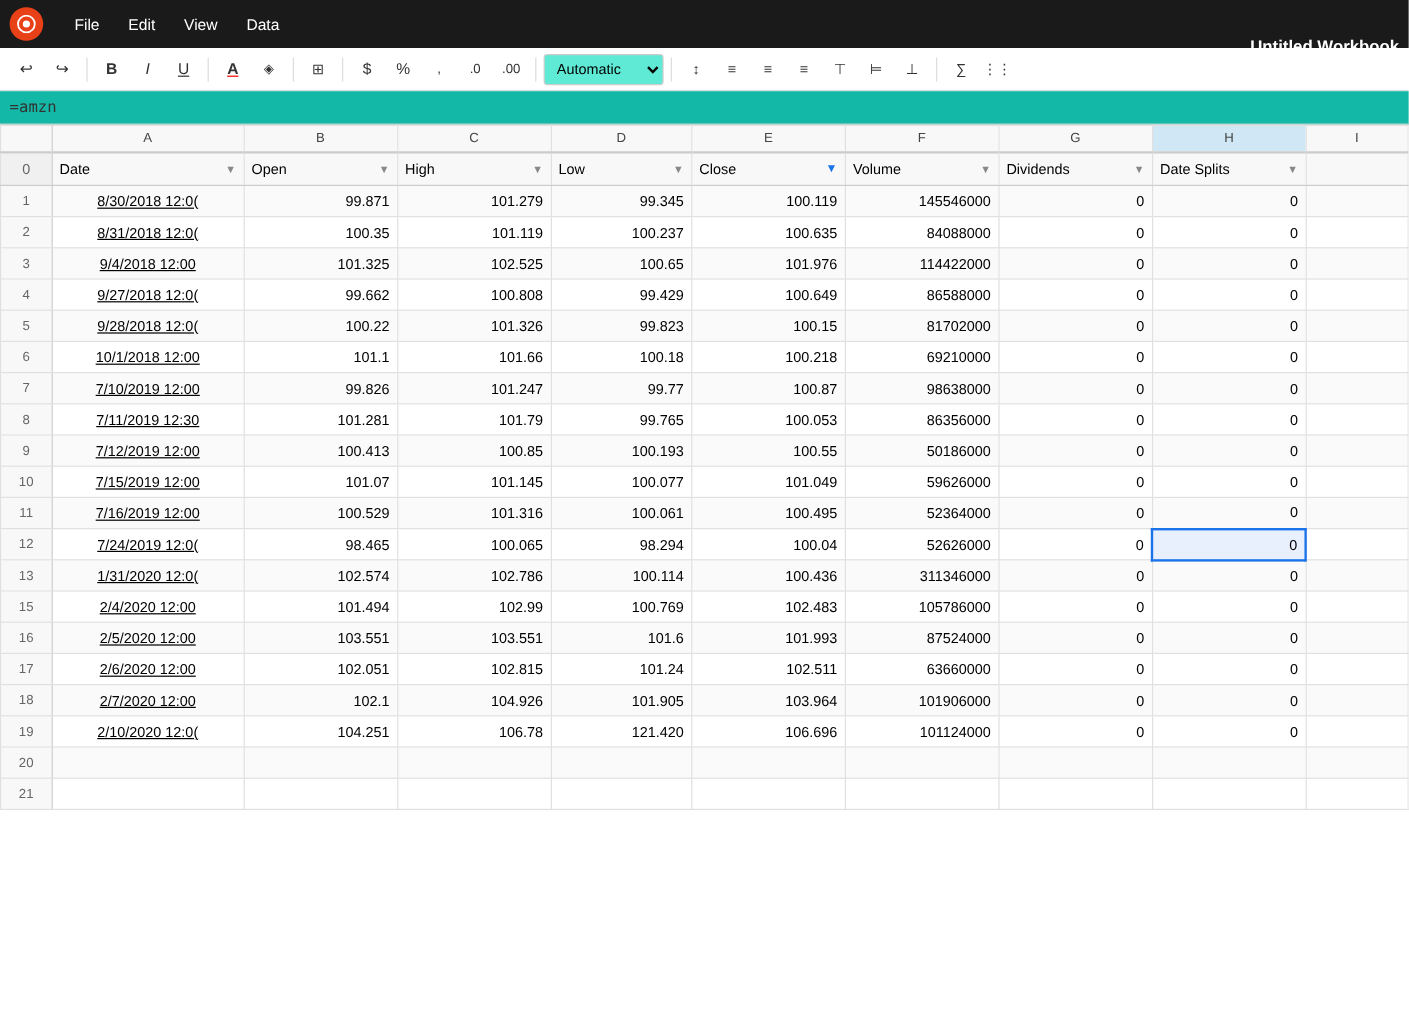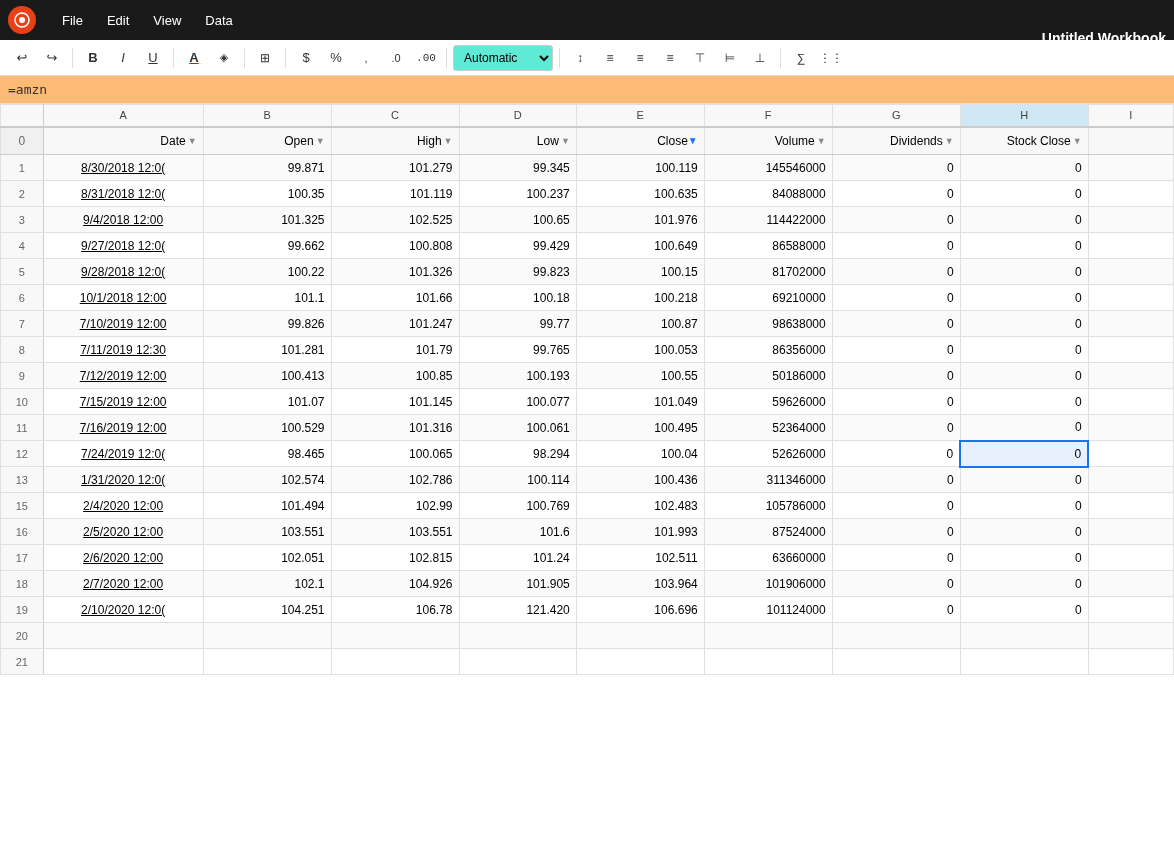--- a/index.html
+++ b/index.html
@@ -72,21 +72,21 @@
       min-width: 100px;
     }
 
     
     #formulabar {
       display: flex;
       align-items: center;
       height: 28px;
       padding: 0 8px;
       border-bottom: 1px solid #ddd;
-      background: #fdba74;
+      background: #14b8a6;
       font-size: 13px;
     }
     #formula-content {
       color: #333;
       font-family: monospace;
       font-size: 13px;
     }
 
     
     #spreadsheet-container {
@@ -138,21 +138,21 @@
       height: 28px;
       padding: 0 6px;
       border-bottom: 1px solid #ccc;
     }
     .data-header .row-num {
       background: #f0f0f0;
     }
     .header-cell {
       display: flex;
       align-items: center;
-      justify-content: flex-end;
+      justify-content: space-between;
       width: 100%;
     }
     .header-cell .sort-icon {
       font-size: 9px;
       color: #888;
       margin-left: 2px;
       flex-shrink: 0;
     }
     .header-cell .filter-icon {
       font-size: 10px;
@@ -215,21 +215,21 @@
   <div class="tb-separator"></div>
   <button class="tb-btn" title="Font color" style="font-weight:bold; text-decoration: underline; text-decoration-color: red;">A</button>
   <button class="tb-btn" title="Fill color" style="font-size:11px;">◈</button>
   <div class="tb-separator"></div>
   <button class="tb-btn" title="Borders" style="font-size:12px;">⊞</button>
   <div class="tb-separator"></div>
   <button class="tb-btn">$</button>
   <button class="tb-btn">%</button>
   <button class="tb-btn" style="font-size:11px;">,</button>
   <button class="tb-btn" style="font-size:11px;">.0</button>
-  <button class="tb-btn" style="font-size:11px;font-family:Liberation Mono, monospace;">.00</button>
+  <button class="tb-btn" style="font-size:11px;">.00</button>
   <div class="tb-separator"></div>
   <select class="format-dropdown">
     <option>Automatic</option>
     <option>Plain Text</option>
     <option>Number</option>
     <option>Percent</option>
     <option>Currency</option>
     <option>Date</option>
     <option>Time</option>
   </select>
@@ -320,21 +320,21 @@
           </div>
         </td>
         <td>
           <div class="header-cell">
             <span>Dividends</span>
             <span class="sort-icon">▼</span>
           </div>
         </td>
         <td>
           <div class="header-cell">
-            <span>Stock Close</span>
+            <span>Date Splits</span>
             <span class="sort-icon">▼</span>
           </div>
         </td>
         <td></td>
       </tr>
     <tr class="data-row">
           <td class="row-num">1</td>
           <td class="text-left">8/30/2018 12:0(</td>
           <td>99.871</td>
           <td>101.279</td>

